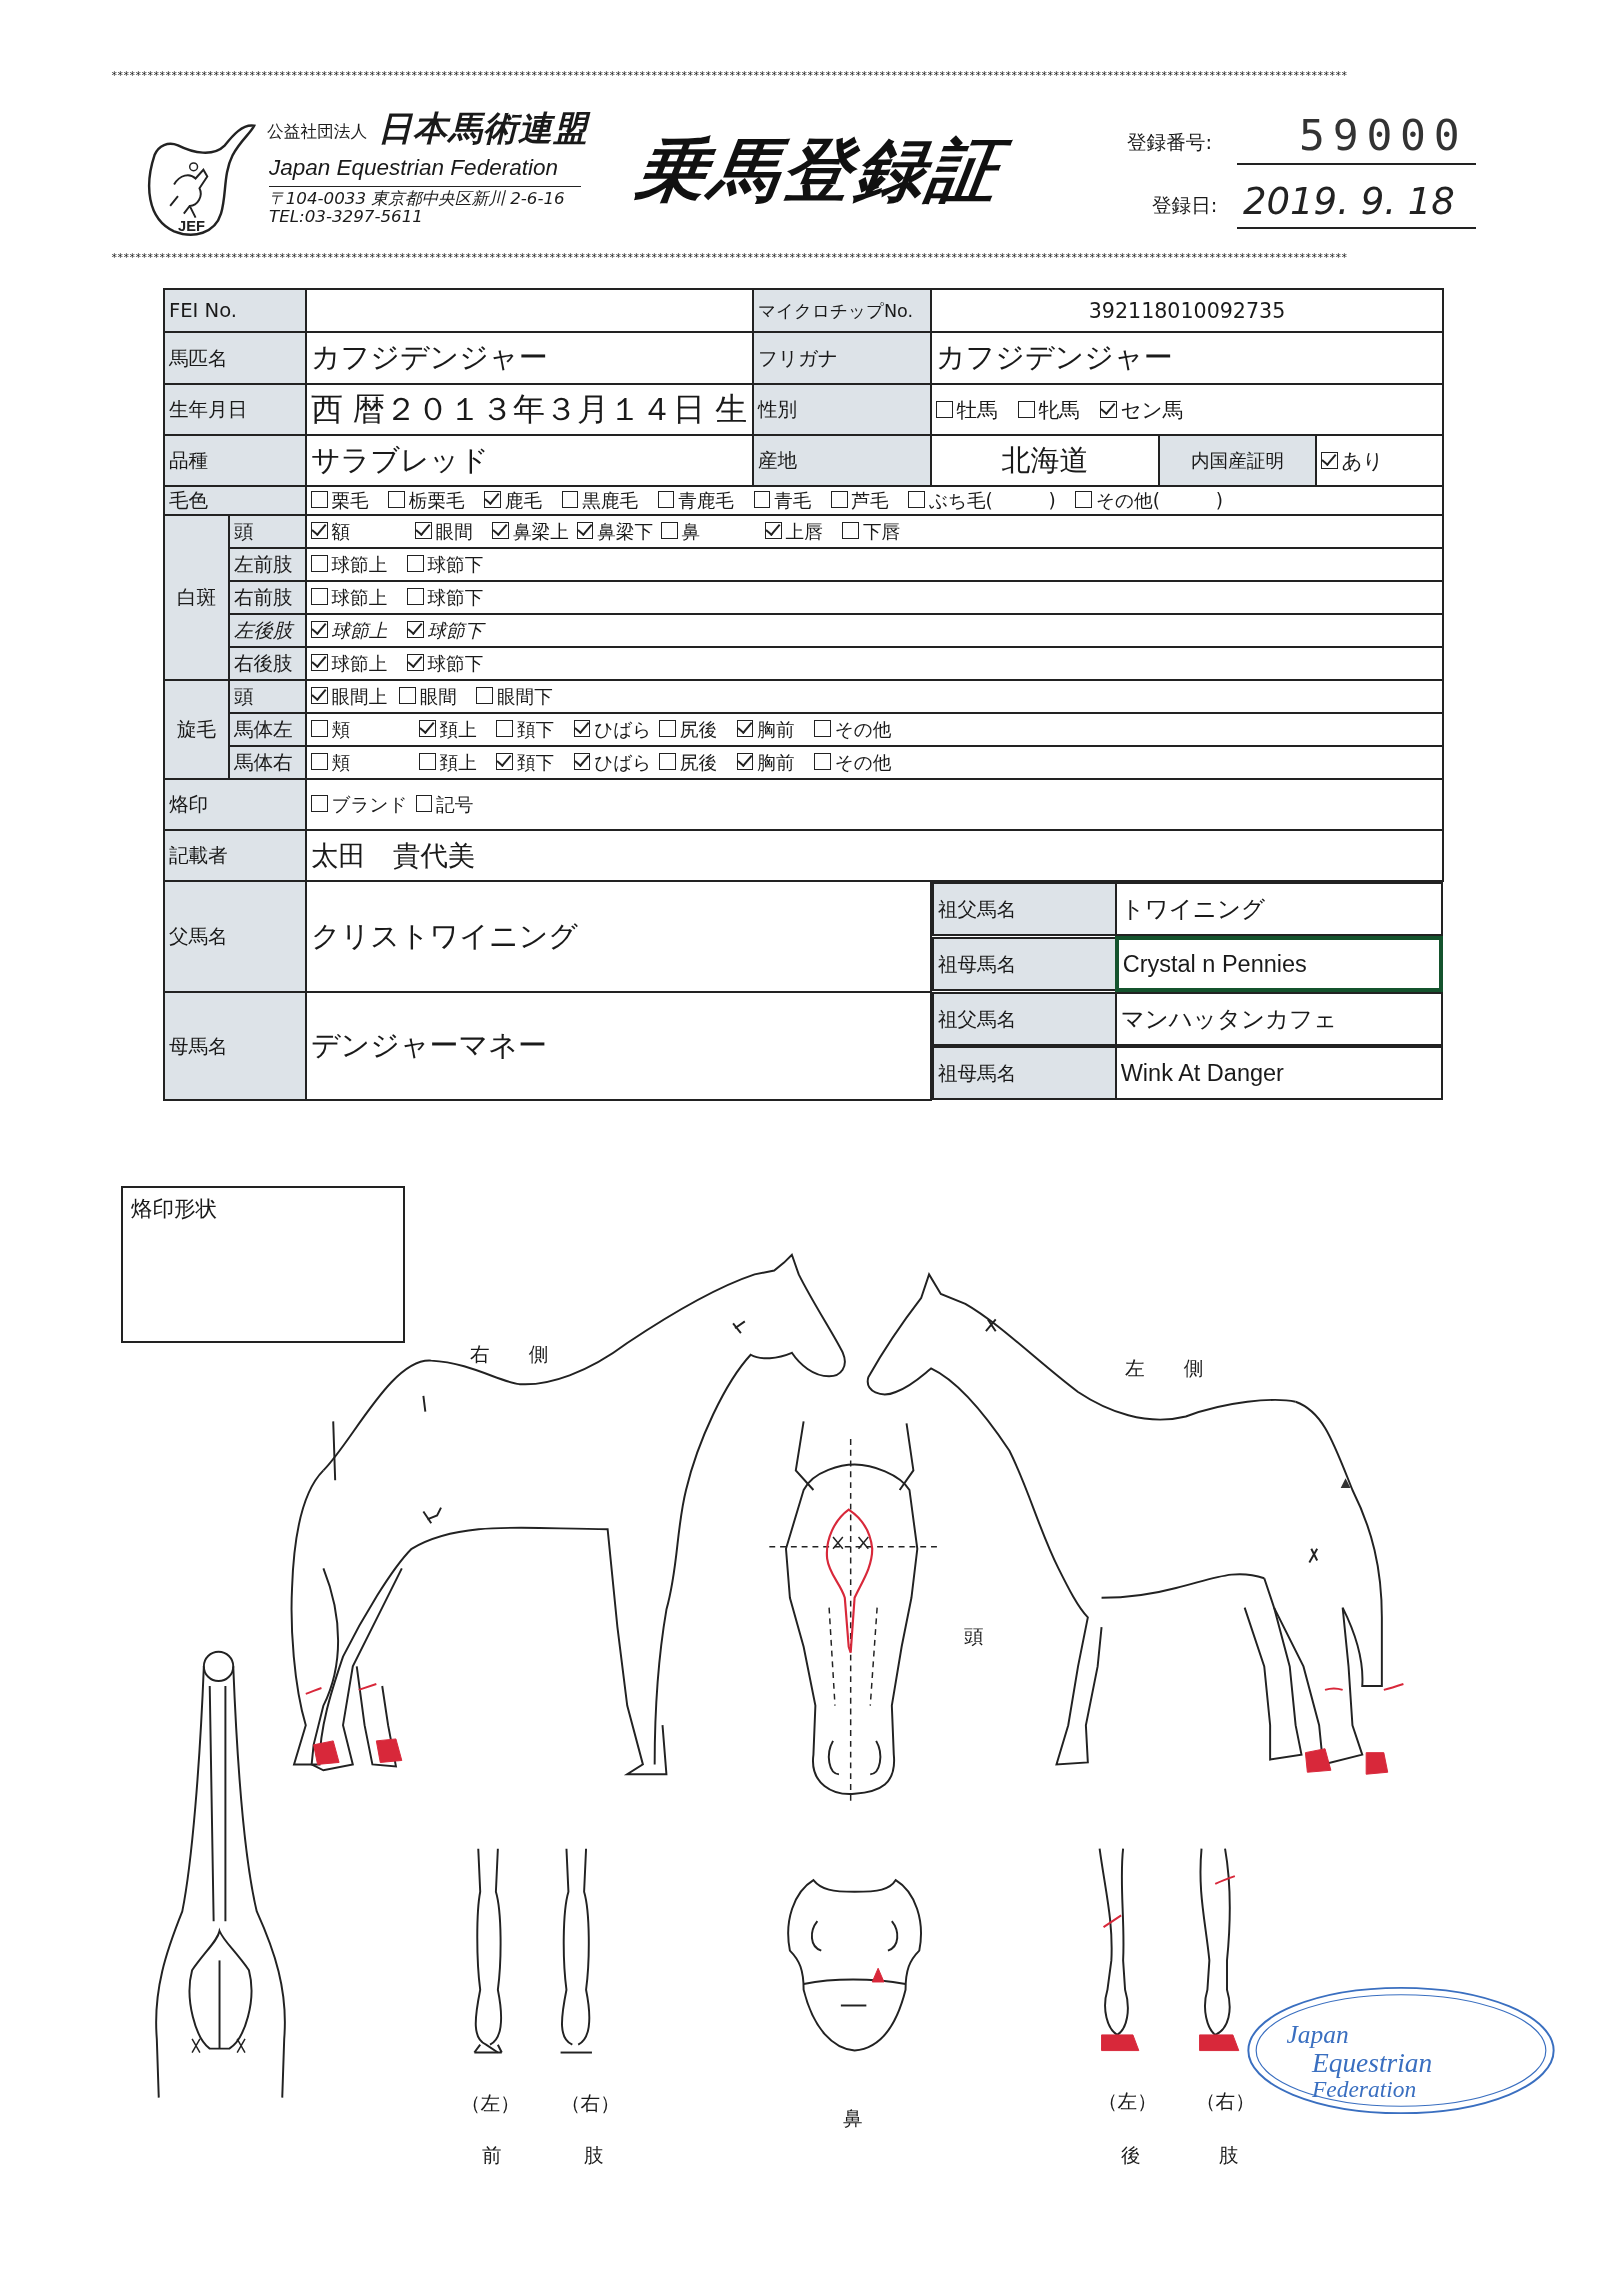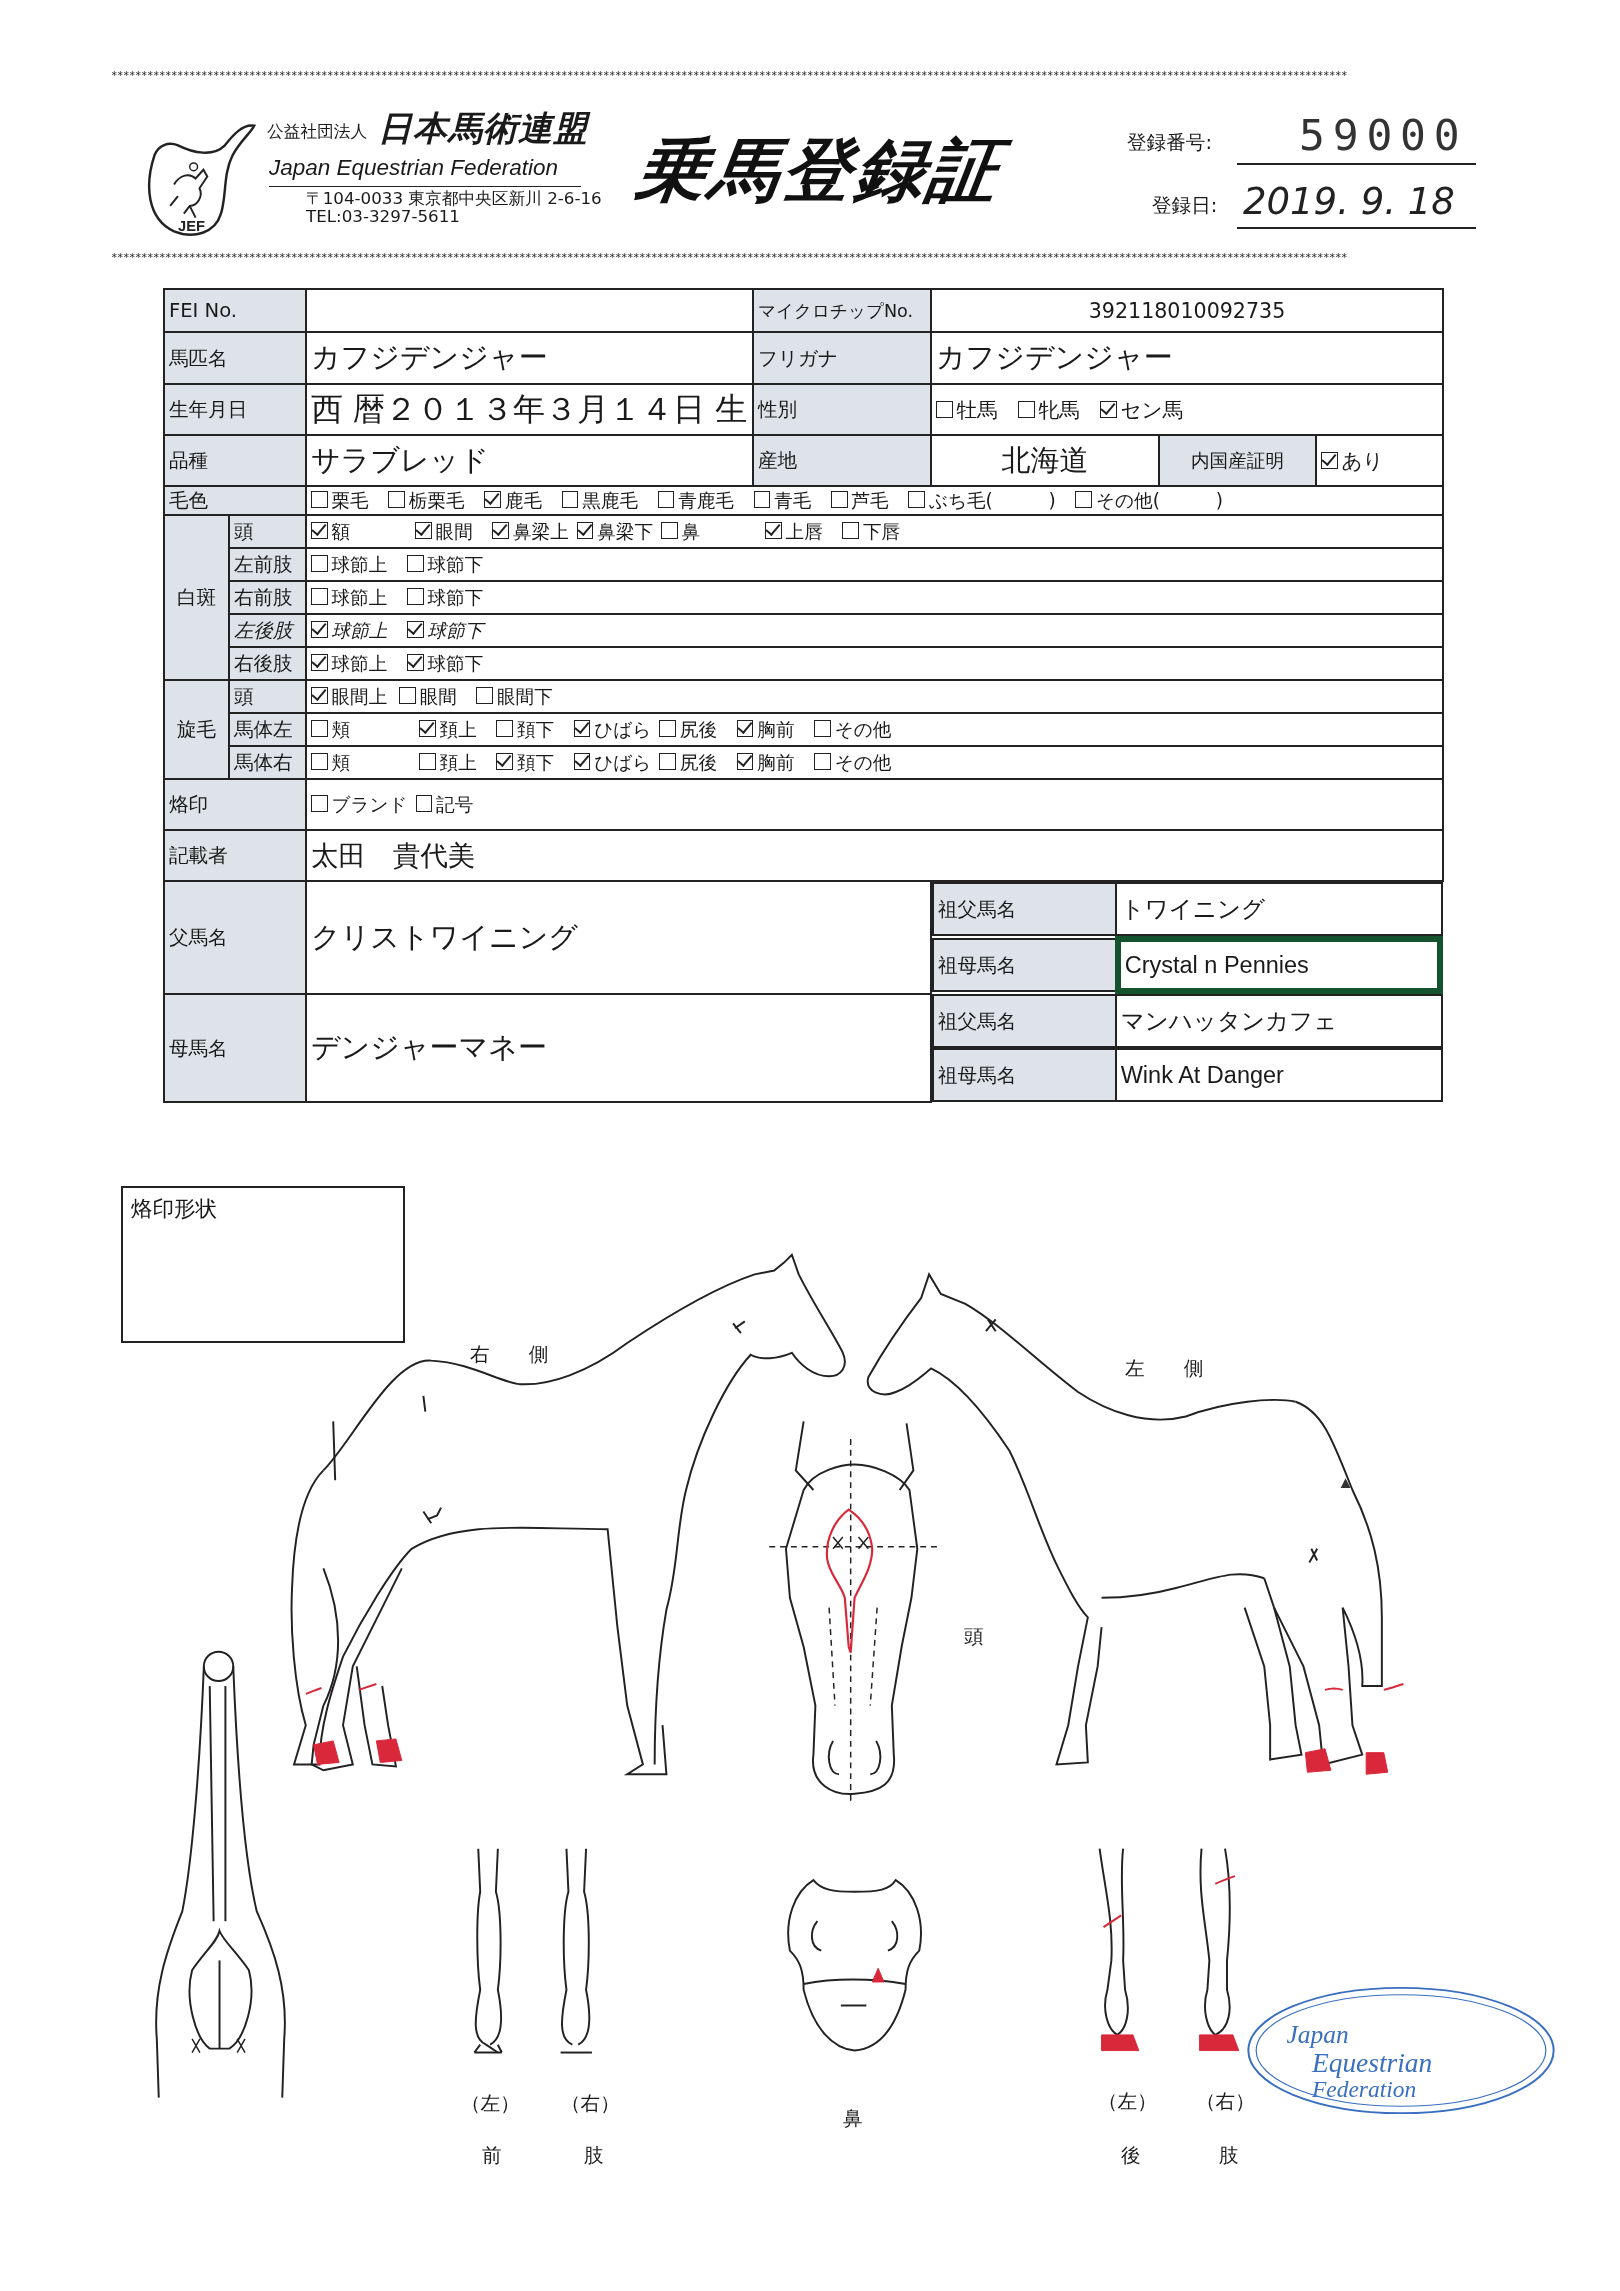--- a/index.html
+++ b/index.html
@@ -7,21 +7,21 @@
          font-family: "DejaVu Sans", "Liberation Sans", sans-serif; color: #1a1a1a; }
   .stars { position: absolute; left: 111px; width: 1404px; height: 13.7px; overflow: hidden;
            font-family: "DejaVu Sans Mono", monospace; font-size: 10.8px; line-height: 13.7px;
            letter-spacing: -0.5px; color: #222; white-space: nowrap; }
   
   .logo { position:absolute; left:135px; top:116px; width:127px; height:127px; }
   .org-jp-small { position:absolute; left:267px; top:120px; font-size:16.7px; }
   .org-jp-big { position:absolute; left:378px; top:106px; font-size:34px; font-style:italic; font-weight:bold; letter-spacing:1px; }
   .org-en { position:absolute; left:269px; top:155px; font-size:22.5px; font-style:italic; font-family:"Liberation Sans", sans-serif; }
   .org-rule { position:absolute; left:269px; top:186px; width:312px; border-top:1.5px solid #222; }
-  .org-addr { position:absolute; left:269px; top:190px; font-size:16.7px; line-height:17.6px;margin-left:37px; }
+  .org-addr { position:absolute; left:269px; top:190px; font-size:16.7px; font-style:italic; line-height:17.6px; }
   .doc-title { position:absolute; left:637px; top:125px; font-size:69px; font-weight:bold; font-style:italic;
                letter-spacing:3.9px; transform: skewX(-8deg); color:#111; }
   .reg-label { position:absolute; font-size:19.6px; }
   .reg-line { position:absolute; left:1237px; width:239px; border-top:2px solid #222; }
   .reg-val { position:absolute; font-family:"DejaVu Sans Mono", monospace; color:#333; }
   
   table.reg { position:absolute; left:163px; top:288px; width:1280px; border-collapse:collapse; table-layout:fixed; }
   table.reg td { border:2px solid #222; padding:0 3.9px; white-space:nowrap; overflow:hidden; font-size:20.6px; vertical-align:middle; }
   table.reg td.lab { background:#dde3e8; font-size:19.6px; }
   table.reg td.big { font-size:29px; }
@@ -233,21 +233,21 @@
             </tbody>
           </table>
     </td>
   </tr>
   <tr style="height:52px;">
     <td colspan="3" style="padding:0;border:none;">
       <table style="width:100%;border-collapse:collapse;table-layout:fixed;">
             <tbody>
               <tr style="height:52px;">
         <td class="lab" style="width:173px;border:2px solid #222;">祖母馬名</td>
-        <td style="border:6px solid #14532d;font-size:23.5px;font-family:'Liberation Sans',sans-serif;">Crystal n Pennies</td>
+        <td style="border:4px solid #14532d;font-size:23.5px;font-family:'Liberation Sans',sans-serif;">Crystal n Pennies</td>
       </tr>
             </tbody>
           </table>
     </td>
   </tr>
 
   <tr style="height:52px;">
     <td class="lab" colspan="2" rowspan="2">母馬名</td>
     <td class="big" colspan="2" rowspan="2" style="font-size:29px;">デンジャーマネー</td>
     <td colspan="3" style="padding:0;border:none;">

